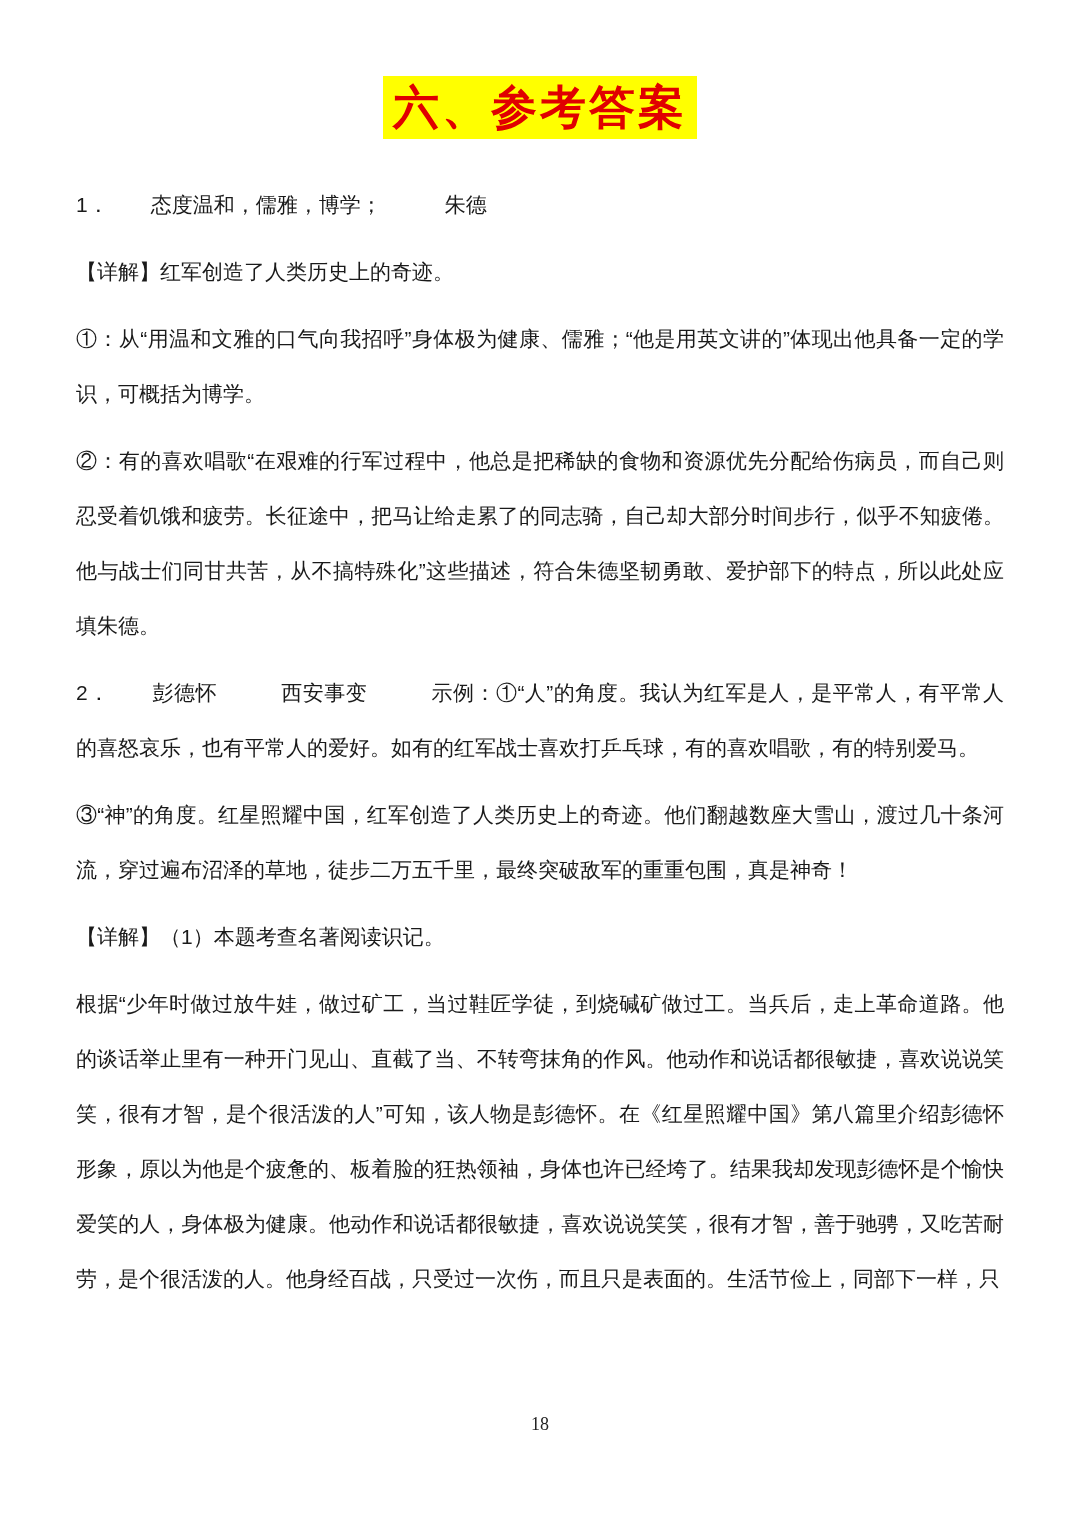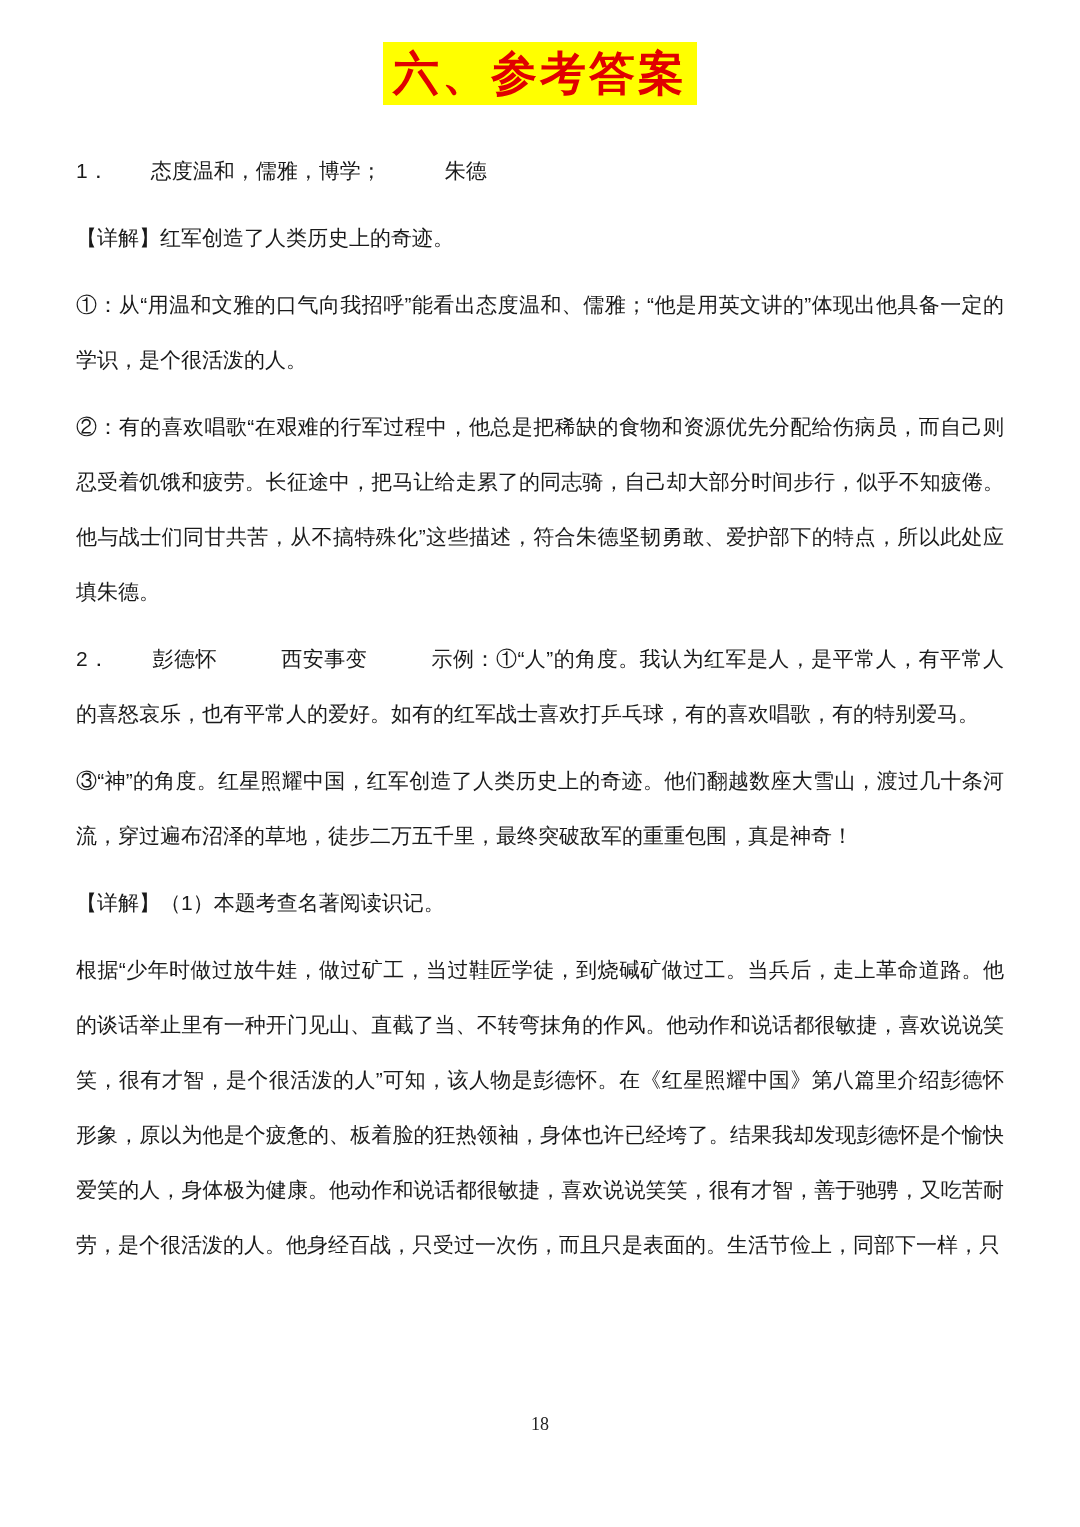--- a/index.html
+++ b/index.html
@@ -8,21 +8,21 @@
     background: #ffffff;
     font-family: "Liberation Sans", sans-serif;
   }
   .page {
     position: relative;
     width: 1080px;
     height: 1527px;
     margin: 0 auto;
     background: #ffffff;
     box-sizing: border-box;
-    padding: 42px 64px 0 64px;
+    padding: 76px 64px 0 64px;
     overflow: hidden;
   }
   .title {
     text-align: center;
     margin: 0 0 38px 0;
     line-height: 1.2;
   }
   .title .hl {
     display: inline-block;
     background: #ffff00;
@@ -59,21 +59,21 @@
 
 <div class="page">
 
   <h1 class="title">
     <span class="hl">六、参考答案</span>
   </h1>
 
   <div class="content">
     <p>1．　　态度温和，儒雅，博学；　　　朱德</p>
     <p>【详解】红军创造了人类历史上的奇迹。</p>
-    <p>①：从“用温和文雅的口气向我招呼”能看出态度温和、儒雅；“他是用英文讲的”体现出他具备一定的学识，是个很活泼的人。</p>
+    <p>①：从“用温和文雅的口气向我招呼”身体极为健康、儒雅；“他是用英文讲的”体现出他具备一定的学识，可概括为博学。</p>
     <p>②：有的喜欢唱歌“在艰难的行军过程中，他总是把稀缺的食物和资源优先分配给伤病员，而自己则忍受着饥饿和疲劳。长征途中，把马让给走累了的同志骑，自己却大部分时间步行，似乎不知疲倦。他与战士们同甘共苦，从不搞特殊化”这些描述，符合朱德坚韧勇敢、爱护部下的特点，所以此处应填朱德。</p>
     <p>2．　　彭德怀　　　西安事变　　　示例：①“人”的角度。我认为红军是人，是平常人，有平常人的喜怒哀乐，也有平常人的爱好。如有的红军战士喜欢打乒乓球，有的喜欢唱歌，有的特别爱马。</p>
     <p>③“神”的角度。红星照耀中国，红军创造了人类历史上的奇迹。他们翻越数座大雪山，渡过几十条河流，穿过遍布沼泽的草地，徒步二万五千里，最终突破敌军的重重包围，真是神奇！</p>
     <p>【详解】（1）本题考查名著阅读识记。</p>
     <p>根据“少年时做过放牛娃，做过矿工，当过鞋匠学徒，到烧碱矿做过工。当兵后，走上革命道路。他的谈话举止里有一种开门见山、直截了当、不转弯抹角的作风。他动作和说话都很敏捷，喜欢说说笑笑，很有才智，是个很活泼的人”可知，该人物是彭德怀。在《红星照耀中国》第八篇里介绍彭德怀形象，原以为他是个疲惫的、板着脸的狂热领袖，身体也许已经垮了。结果我却发现彭德怀是个愉快爱笑的人，身体极为健康。他动作和说话都很敏捷，喜欢说说笑笑，很有才智，善于驰骋，又吃苦耐劳，是个很活泼的人。他身经百战，只受过一次伤，而且只是表面的。生活节俭上，同部下一样，只</p>
   </div>
 
   <div class="footer">18</div>
 
 </div>

